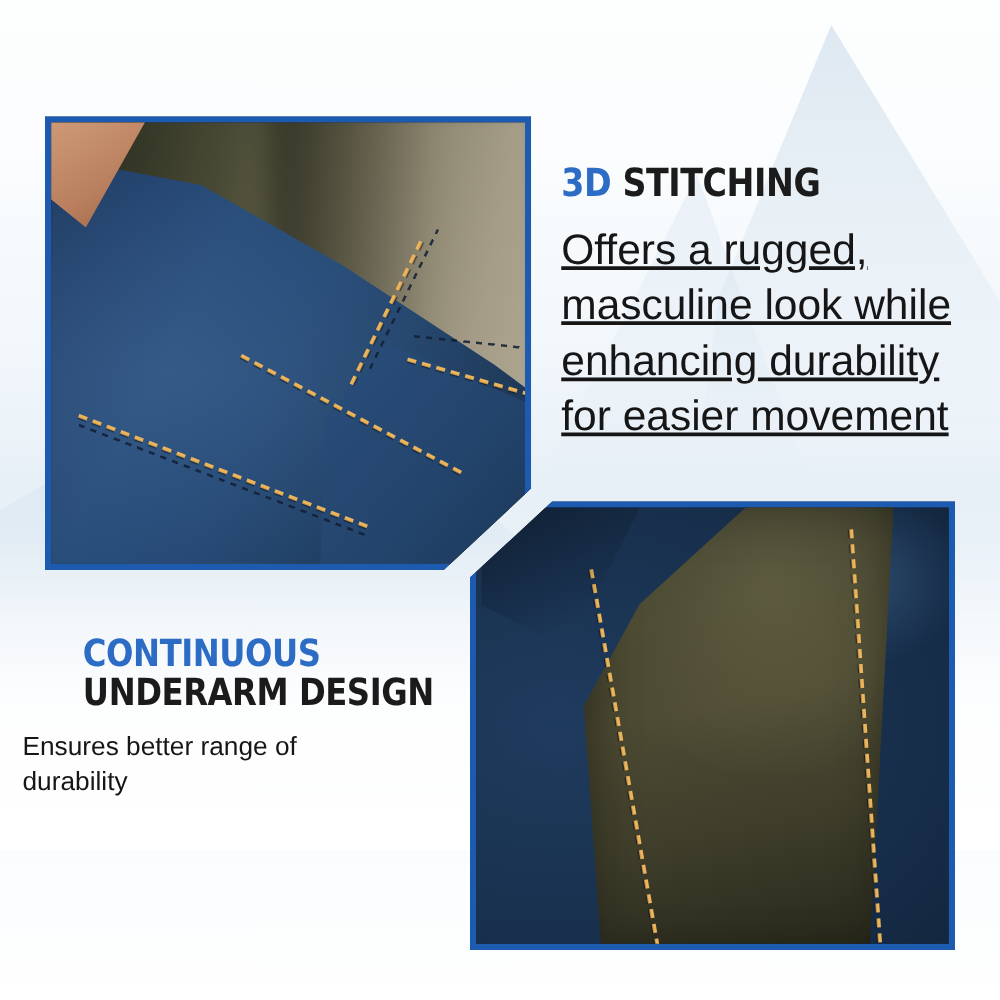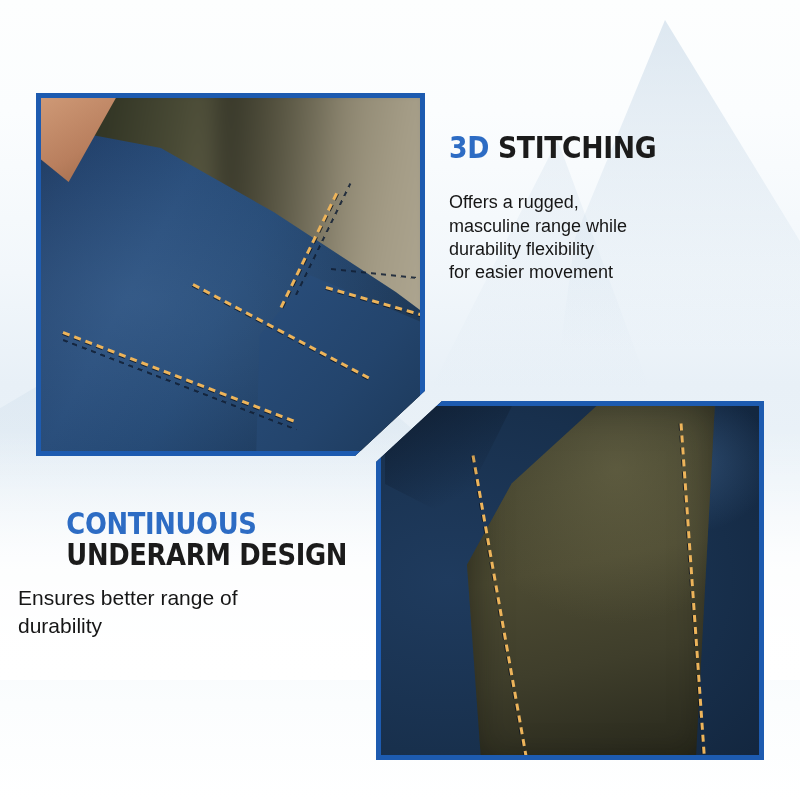--- a/index.html
+++ b/index.html
@@ -182,21 +182,21 @@
     font-family:"Liberation Sans", sans-serif;
     color:#161616;
     line-height:1.30;
   }
 
   #text-stitching {
     position:absolute; left:449px; top:131px; width:334px;
     text-align:left;
   }
   #text-stitching .headline { font-size:31px; transform-origin:left center; }
-  #text-stitching .body-copy { margin-top:28px; font-size:18px; }
+  #text-stitching .body-copy { margin-top:15px; font-size:34px;text-decoration:underline; }
 
   #text-underarm {
     position:absolute; left:18px; top:508px; width:345px;
   }
   #text-underarm .headline { font-size:30px; transform-origin:right center; }
   #text-underarm .headline .l2 { display:block; }
   #text-underarm .body-copy { margin-top:14px; font-size:21px; }
 </style>
 </head>
 <body>
@@ -224,22 +224,22 @@
       <div class="seam dark-stitch p1-s6"></div>
     </div>
   </div>
 
   <div id="text-stitching">
     <div class="headline">
       <span class="accent">3D</span><span>&nbsp;</span><span>STITCHING</span>
     </div>
     <div class="body-copy">
       <div>Offers a rugged,</div>
-      <div>masculine range while</div>
-      <div>durability flexibility</div>
+      <div>masculine look while</div>
+      <div>enhancing durability</div>
       <div>for easier movement</div>
     </div>
   </div>
 
   <div id="panel-underarm" class="photo-panel" style="--frame:#1d5bb0">
     <div class="photo-inner">
       <div class="p2-navy"></div>
       <div class="p2-gusset"></div>
       <div class="seam gold-stitch p2-sl"></div>
       <div class="seam gold-stitch p2-sr"></div>

